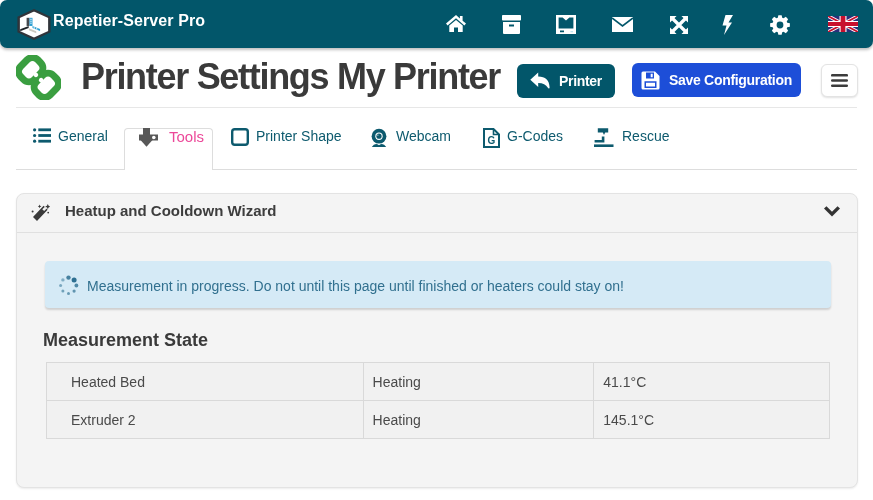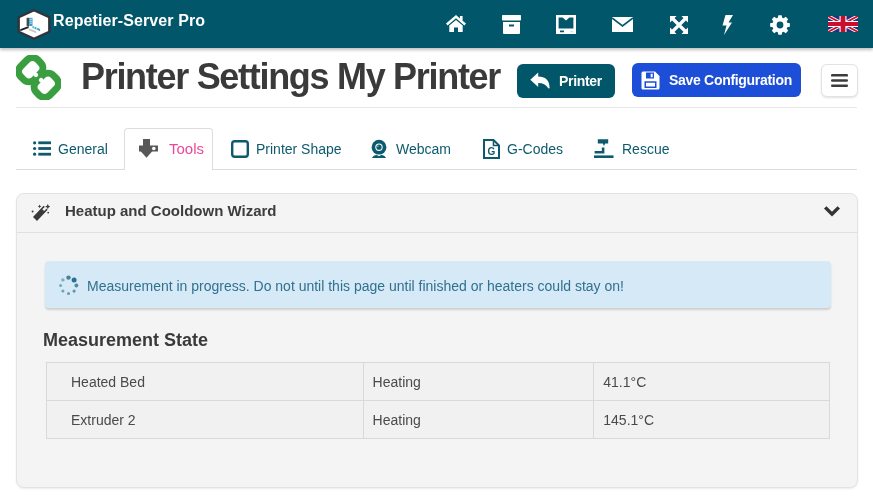--- a/index.html
+++ b/index.html
@@ -1,21 +1,21 @@
 <!DOCTYPE html>
 <html><head>
 <meta charset="utf-8">
 <style>
   * { margin:0; padding:0; box-sizing:border-box; }
   html,body { width:873px; height:500px; background:#fff; font-family:"Liberation Sans", sans-serif; overflow:hidden; }
   #page { position:relative; width:873px; height:500px; background:#fff; }
 
   
   #topbar { position:absolute; left:0; top:0; width:873px; height:48px; background:#02566a;
-            box-shadow:0 2px 3px rgba(0,0,0,.25); }
+            box-shadow:0 2px 3px rgba(0,0,0,.25);border-radius:7px; }
   #logo { position:absolute; left:16px; top:9px; }
   #brand { position:absolute; left:53px; top:-3px; height:48px; line-height:48px; color:#fff;
            font-size:16px; font-weight:bold; letter-spacing:0.1px; }
   .navico { position:absolute; top:15px; }
 
   
   #chain { position:absolute; left:16px; top:55px; }
   #title { position:absolute; left:81px; top:56px; font-size:36px; font-weight:bold; color:#3a3a3a; letter-spacing:-1.3px; }
   .btn { position:absolute; border-radius:6px; font-size:14px; color:#fff; display:flex;
          align-items:center; justify-content:center; gap:9px; font-weight:bold; letter-spacing:-0.3px; }
@@ -23,21 +23,21 @@
   #btn-save { left:632px; top:63px; width:169px; height:34px; background:#1d4ed8; }
   #btn-menu { position:absolute; left:821px; top:64px; width:37px; height:33px; background:#fff;
               border:1px solid #e3e3e3; border-radius:6px; box-shadow:0 1px 2px rgba(0,0,0,.12);
               display:flex; align-items:center; justify-content:center; }
   #hr1 { position:absolute; left:16px; top:107px; width:841px; height:1px; background:#e7e7e7; }
 
   
   #tabline { position:absolute; left:16px; top:169px; width:841px; height:1px; background:#dddddd; }
   #tab-active { position:absolute; left:124px; top:128px; width:89px; height:42px; background:#fff;
                 border:1px solid #ddd; border-bottom:0; border-radius:4px 4px 0 0; z-index:2; }
-  .tab { position:absolute; z-index:3; top:128px; height:41px; display:flex; align-items:center; gap:7px;
+  .tab { position:absolute; z-index:3; top:128px; height:41px; display:flex; gap:7px;
          font-size:14px; color:#0d5a6e; }
   .tab.active { color:#ec4899; font-size:15px; gap:11px; }
 
   
   #panel { position:absolute; left:16px; top:193px; width:842px; height:295px; background:#f4f4f4;
            border:1px solid #e3e3e3; border-radius:8px; box-shadow:0 1px 2px rgba(0,0,0,.08); }
   #panel-head { position:absolute; left:0; top:0; width:100%; height:39px; border-bottom:1px solid #e0e0e0; }
   #panel-title { position:absolute; left:48px; top:-3px; height:39px; line-height:39px; font-size:15px;
                  font-weight:bold; color:#3d3d3d; }
 

